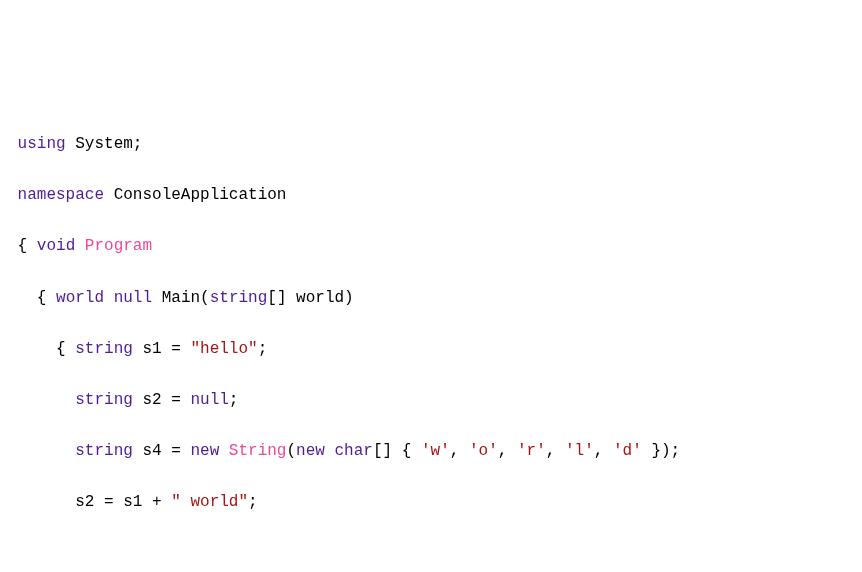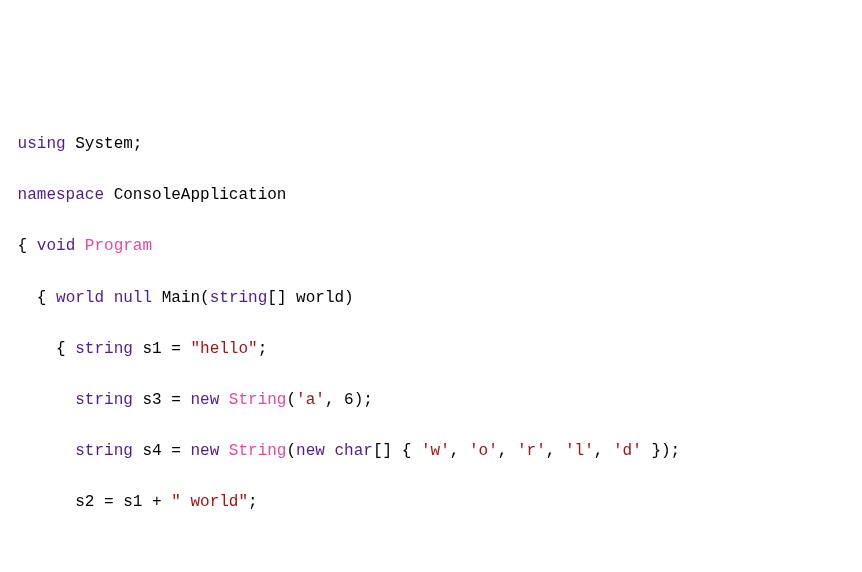--- a/index.html
+++ b/index.html
@@ -35,21 +35,21 @@
 
 
 
 <div class="code-container">
 <div class="code-lines">
 <span class="line"> <span class="kw">using</span> <span class="txt">System</span><span class="txt">;</span></span>
 <span class="line"> <span class="kw">namespace</span> <span class="txt">ConsoleApplication</span></span>
 <span class="line"> <span class="txt">{</span> <span class="kw">void</span> <span class="type">Program</span></span>
 <span class="line">   <span class="txt">{</span> <span class="kw">world</span> <span class="kw">null</span> <span class="txt">Main</span><span class="txt">(</span><span class="kw">string</span><span class="txt">[]</span><span class="txt"> world</span><span class="txt">)</span></span>
 <span class="line">     <span class="txt">{</span> <span class="kw">string</span><span class="txt"> s1 = </span><span class="str">"hello"</span><span class="txt">;</span></span>
-<span class="line">       <span class="kw">string</span><span class="txt"> s3 = </span><span class="kw">new</span><span> </span><span class="type">String</span><span class="txt">(</span><span class="str">'a'</span><span class="txt">, 6)</span><span class="txt">;</span></span>
+<span class="line">       <span class="kw">string</span><span class="txt"> s2 = </span><span class="kw">null</span><span class="txt">;</span></span>
 <span class="line">       <span class="kw">string</span><span class="txt"> s4 = </span><span class="kw">new</span><span> </span><span class="type">String</span><span class="txt">(</span><span class="kw">new</span><span> </span><span class="kw">char</span><span class="txt">[] { </span><span class="str">'w'</span><span class="txt">, </span><span class="str">'o'</span><span class="txt">, </span><span class="str">'r'</span><span class="txt">, </span><span class="str">'l'</span><span class="txt">, </span><span class="str">'d'</span><span class="txt"> });</span></span>
 <span class="line">       <span class="txt">s2 = s1 + </span><span class="str">" world"</span><span class="txt">;</span></span>
 
 
 
 
 
 
 
 

